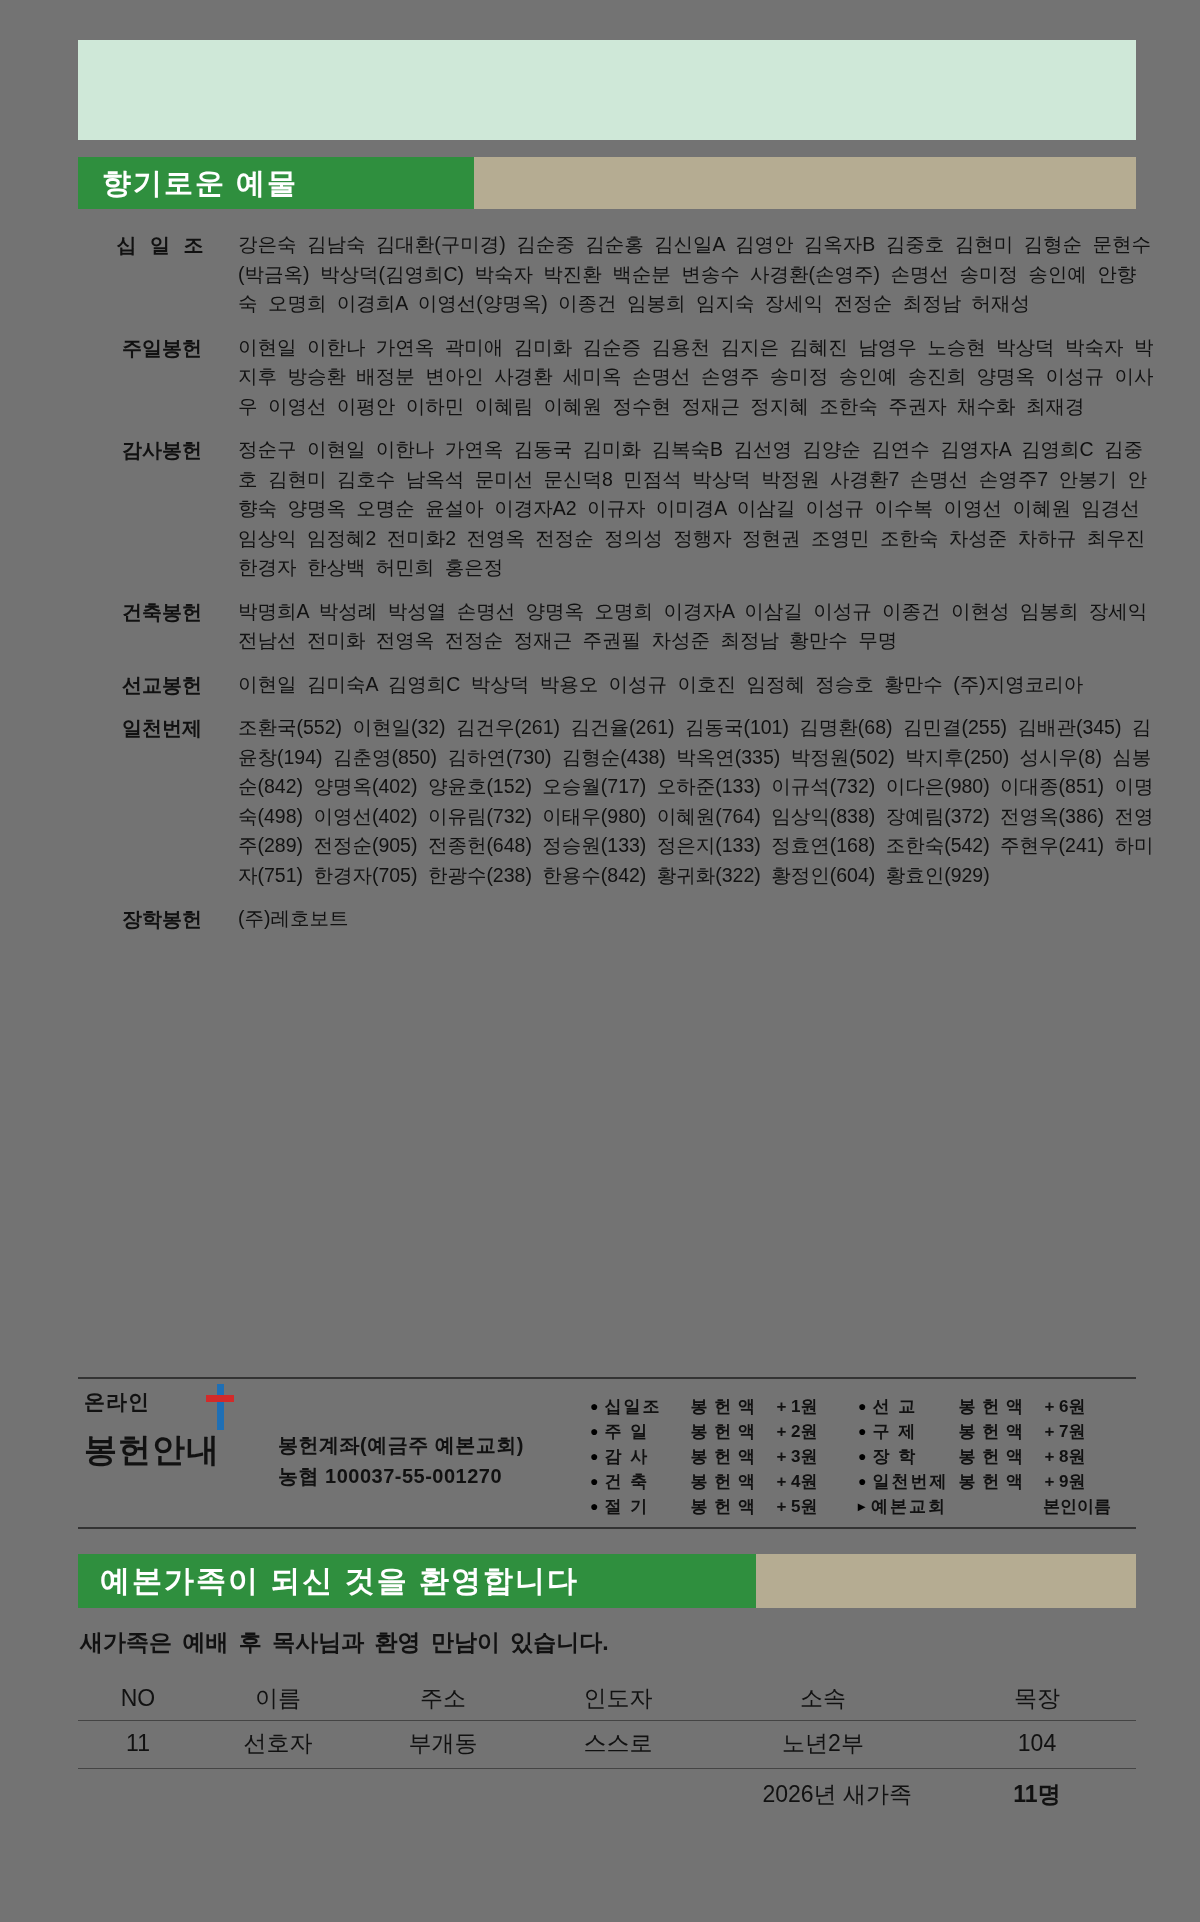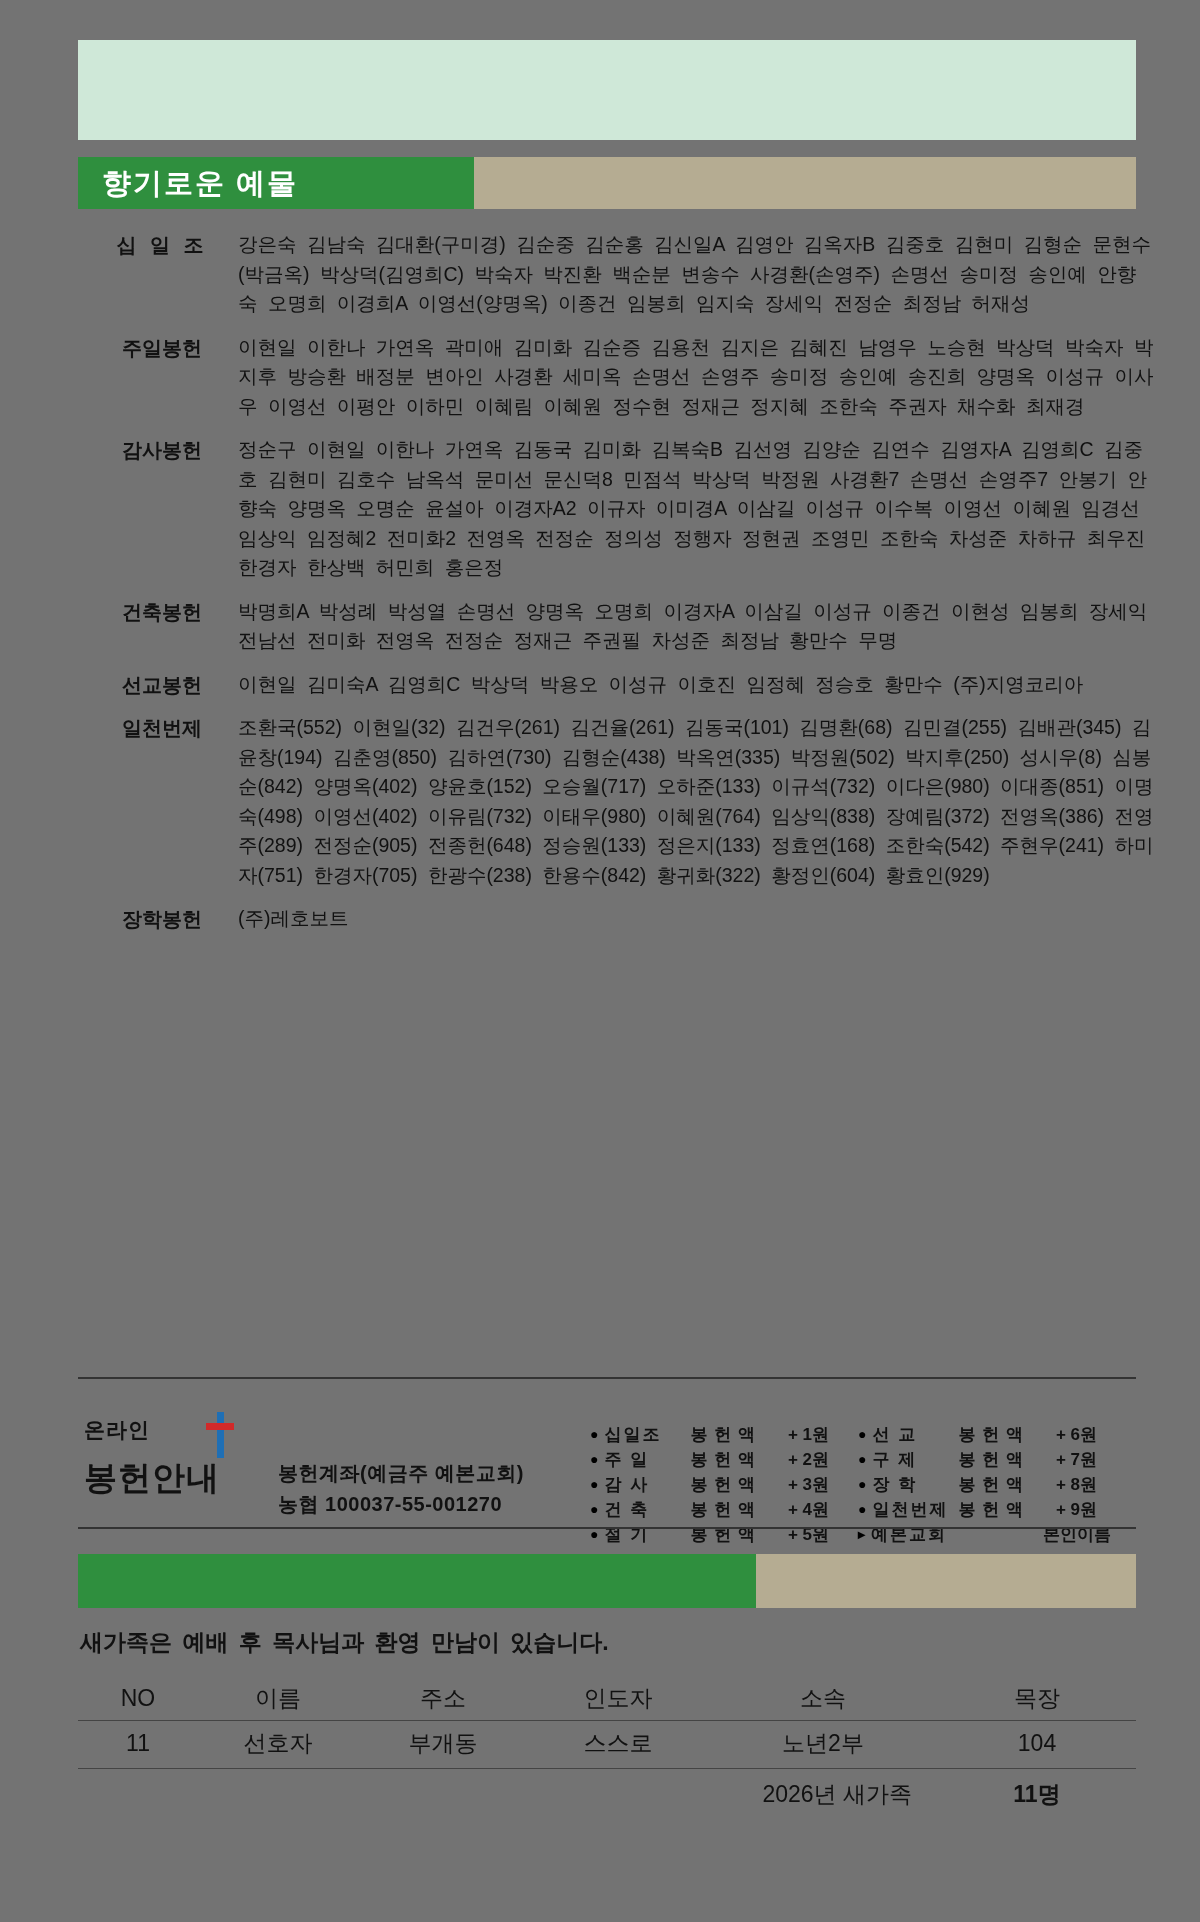--- a/index.html
+++ b/index.html
@@ -109,21 +109,20 @@
   }
   #div-top { top: 1377px; }
   #div-bottom { top: 1527px; }
 
   .online-block {
     position: absolute;
     left: 78px;
     top: 1382px;
     width: 1058px;
     height: 142px;
-    margin-top: 28px;
   }
   .online-left {
     position: absolute;
     left: 6px;
     top: 6px;
     width: 180px;
   }
   .online-word {
     font-size: 21px;
     font-weight: bold;
@@ -191,21 +190,21 @@
     letter-spacing: 2px;
   }
   .code-cell .lbl {
     display: inline-block;
     width: 86px;
     letter-spacing: 1px;
   }
   .code-cell .val {
     display: inline-block;
     width: 64px;
-    text-align: center;
+    text-align: left;
   }
   .code-left { width: 268px; }
   .code-right { width: 278px; }
 
   
   .welcome-wrap {
     position: absolute;
     left: 78px;
     top: 1554px;
     width: 1058px;
@@ -423,20 +422,21 @@
           <span class="val">본인이름</span>
         </div>
       </div>
     </div>
   </div>
   <div class="divider" id="div-bottom"></div>
 
   <div class="welcome-wrap">
     <div class="welcome-tan"></div>
     <div class="welcome-green"></div>
+    <div class="welcome-title">예본가족이 되신 것을 환영합니다</div>
   </div>
 
   <div class="welcome-note">새가족은 예배 후 목사님과 환영 만남이 있습니다.</div>
 
   <table class="nf-table">
     <thead>
       <tr class="nf-head">
         <th class="col-no">NO</th>
         <th class="col-name">이름</th>
         <th class="col-addr">주소</th>

